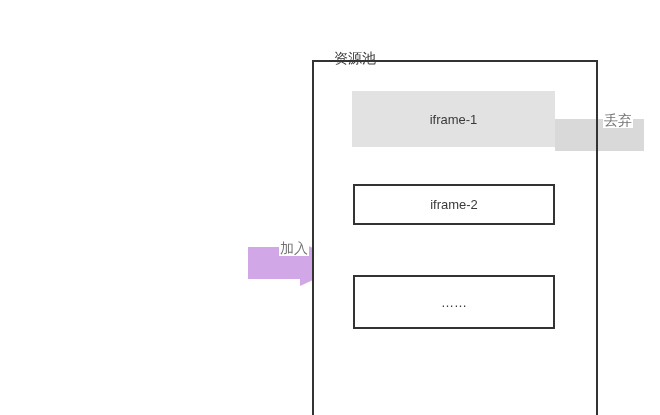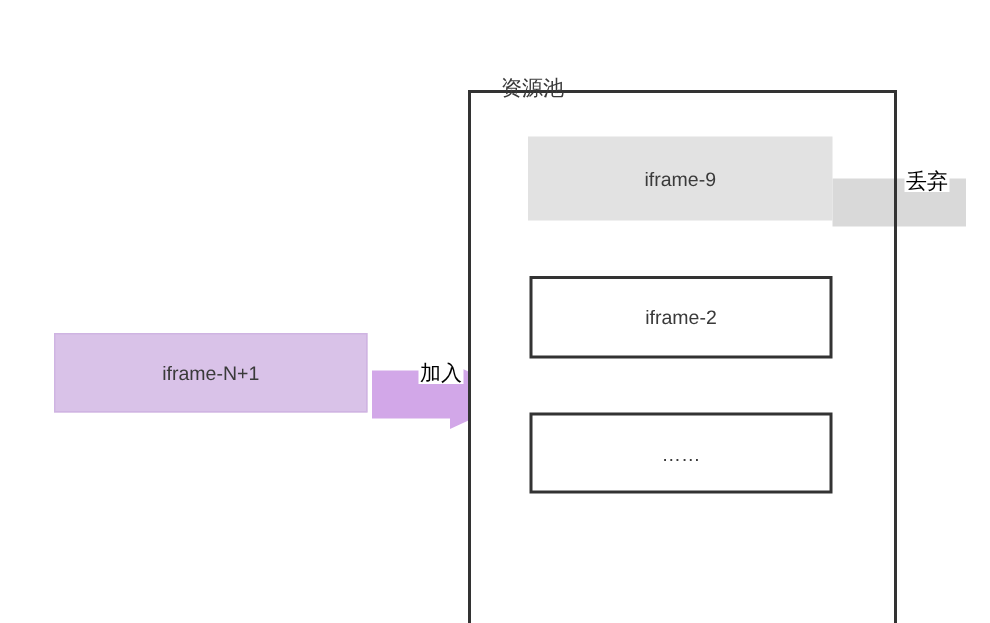--- a/index.html
+++ b/index.html
@@ -24,21 +24,21 @@
     background:transparent;
     z-index:3;
   }
   .box {
     position:absolute;
     display:flex; align-items:center; justify-content:center;
     font-size:13px; color:#3a3a3a;
     z-index:2; text-align:center;
   }
   .box-gray   { left:320px; top:59px;  width:203px; height:56px; background:#e2e2e2; }
-  .box-line2  { left:321px; top:152px; width:202px; height:55px; background:#ffffff; border:2px solid #333333; }
+  .box-line2  { left:321px; top:152px; width:202px; height:41px; background:#ffffff; border:2px solid #333333; }
   .box-dots   { left:321px; top:243px; width:202px; height:54px; background:#ffffff; border:2px solid #333333; }
   .box-lineN  { left:320px; top:333px; width:202px; height:53px; background:#ffffff; border:2px solid #333333; }
   .box-incoming {
     left:4px; top:190px; width:209px; height:53px;
     background:#d9c2e8; border:1px solid #cfb4e2;
   }
   .arrow-line { position:absolute; height:2px; z-index:1; }
   .join-line    { left:216px; top:215px; width:54px;  background:#d2a7e8; }
   .discard-line { left:523px; top:87px;  width:116px; background:#d9d9d9; }
   .arrow-head { position:absolute; width:0; height:0; z-index:1; }
@@ -48,43 +48,42 @@
     border-left:13px solid #d2a7e8;
   }
   .discard-head {
     left:637px; top:81px;
     border-top:7px solid transparent; border-bottom:7px solid transparent;
     border-left:16px solid #d9d9d9;
   }
   .edge-label {
     position:absolute; z-index:4;
     background:#ffffff; padding:0 1px;
-    font-size:14px; line-height:16px; color:#000000;
+    font-size:14px; line-height:16px; color:#737373;
     white-space:nowrap;
   }
   .join-label    { left:247px; top:208px; }
   .discard-label { left:571px; top:80px; }
 </style>
 </head>
 <body>
 
 <div class="canvas">
 
   <div class="pool-title">资源池</div>
 
   <div class="pool"></div>
 
-  <div class="box box-gray">iframe-9</div>
+  <div class="box box-gray">iframe-1</div>
 
   <div class="box box-line2">iframe-2</div>
 
   <div class="box box-dots">……</div>
 
 
-  <div class="box box-incoming">iframe-N+1</div>
 
   <div class="arrow-line join-line"></div>
   <div class="arrow-head join-head"></div>
   <div class="edge-label join-label">加入</div>
 
   <div class="arrow-line discard-line"></div>
   <div class="arrow-head discard-head"></div>
   <div class="edge-label discard-label">丢弃</div>
 
 </div>

